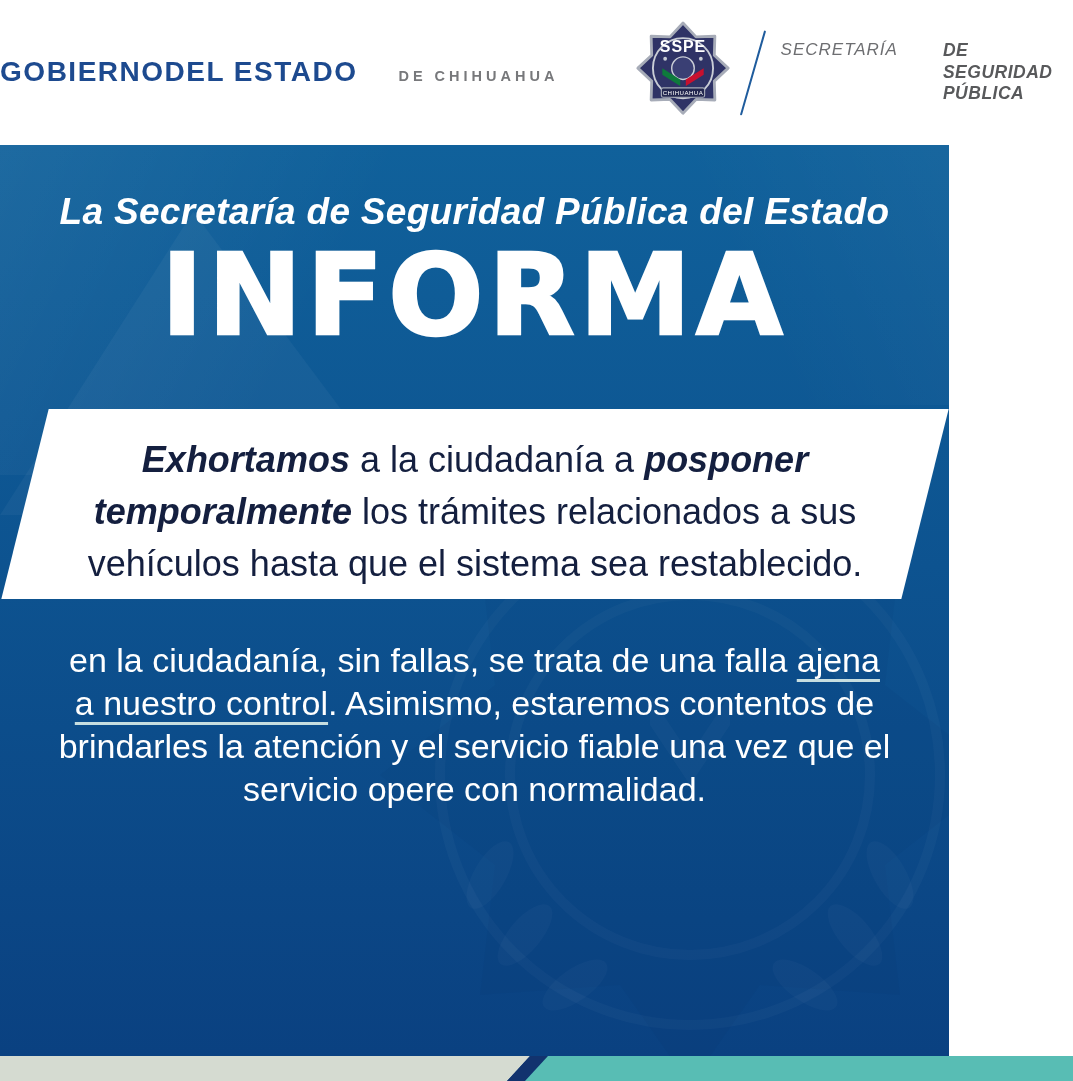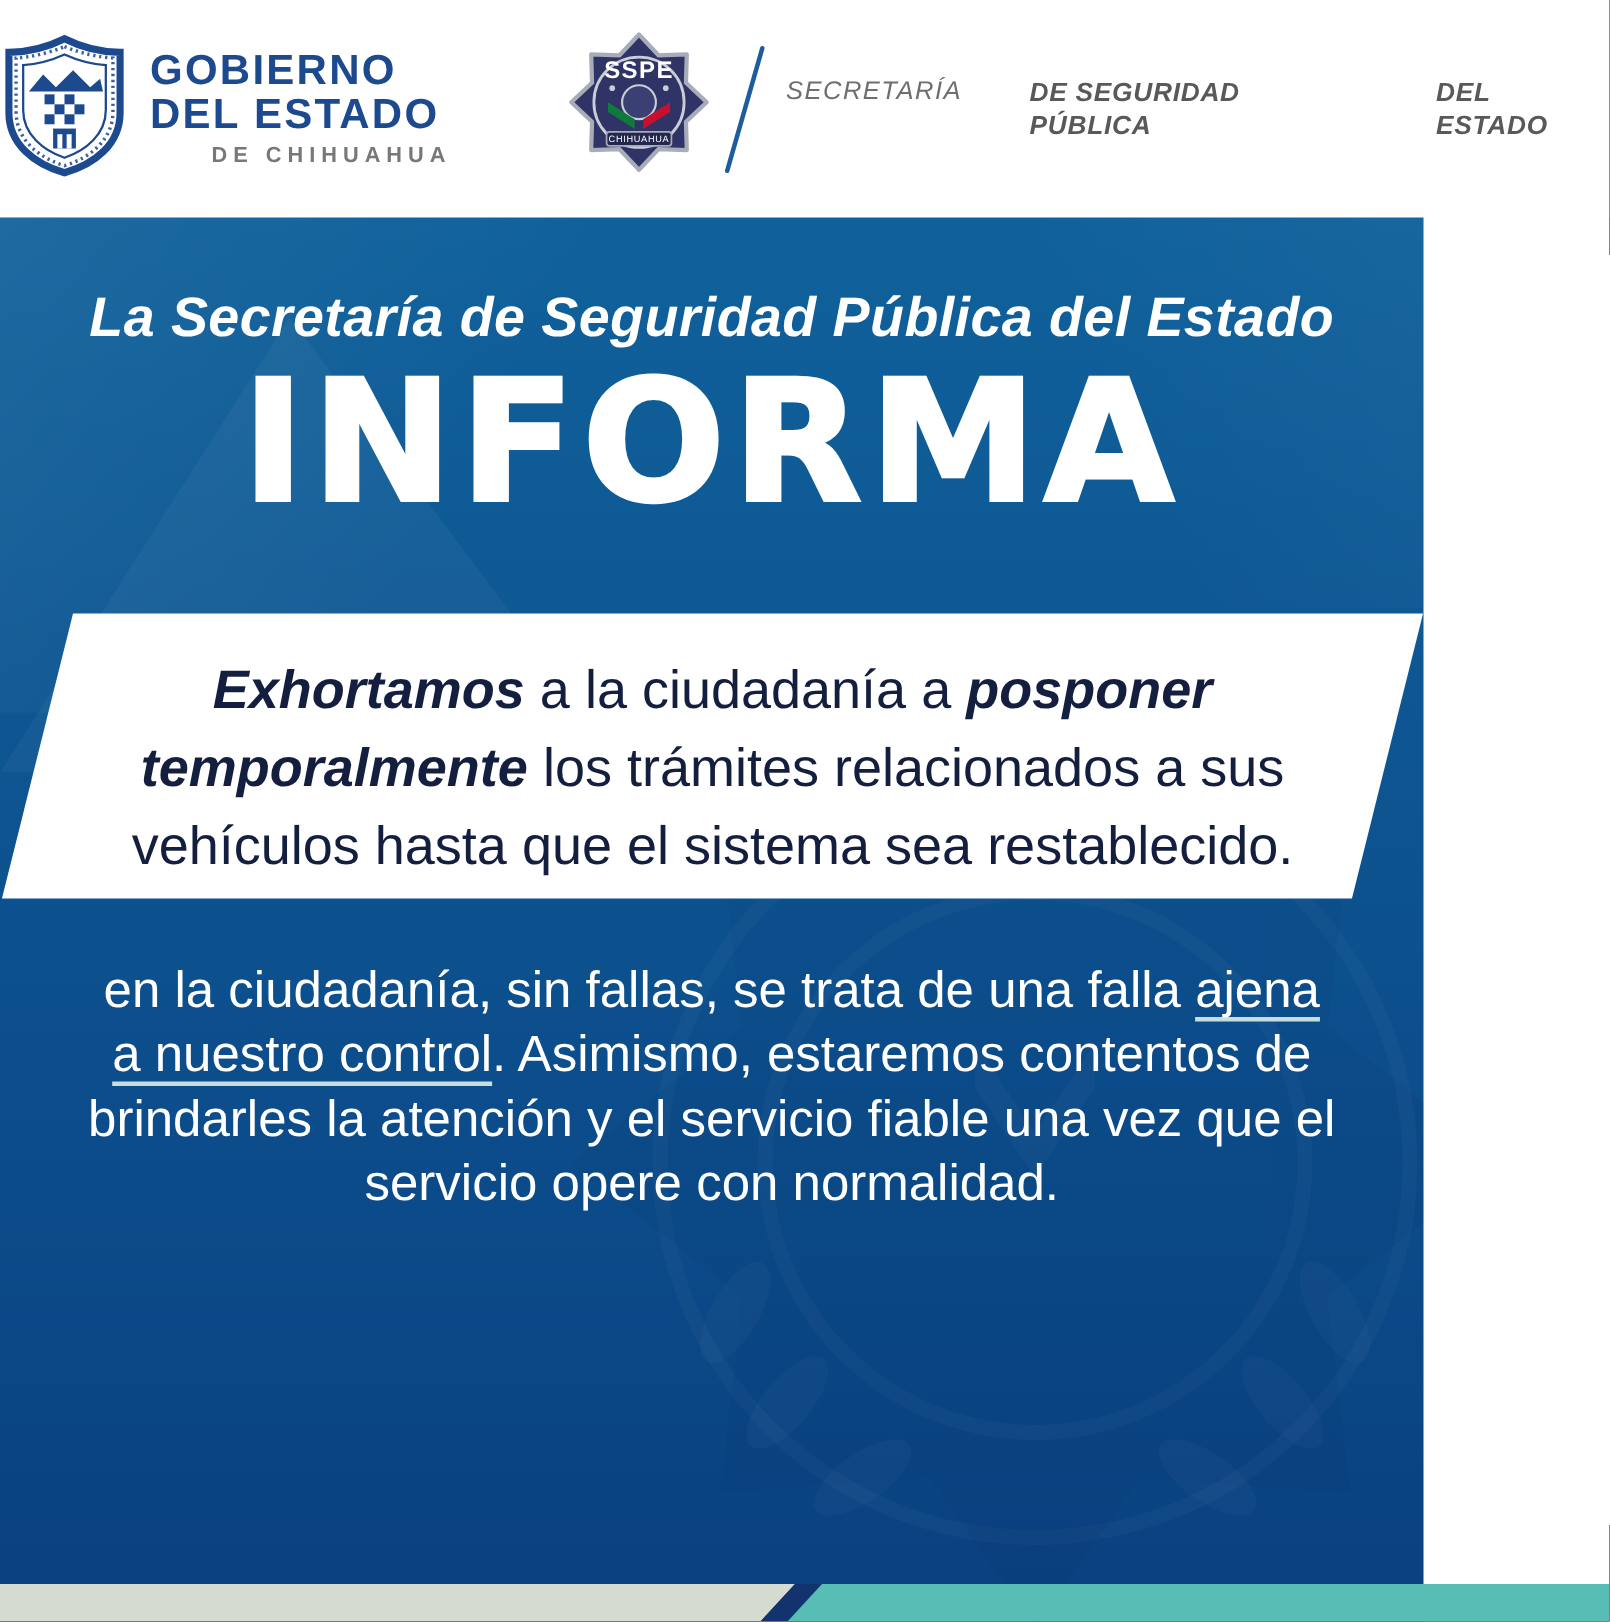--- a/index.html
+++ b/index.html
@@ -25,21 +25,21 @@
     background:#fff;
   }
   
   .header{
     position:absolute;top:0;left:0;width:1073px;height:145px;
     background:#fff;
     display:flex;align-items:center;justify-content:center;
     gap:78px;
   }
   .gov-logo{display:flex;align-items:center;gap:14px;}
-  .gov-text{display:flex;flex-direction:column;align-items:flex-start;line-height:1;}
+  .gov-text{display:flex;flex-direction:row;align-items:center;line-height:1;}
   .gov-title{
     color:var(--logo-navy);font-weight:700;font-size:28px;letter-spacing:1.5px;
     line-height:1.02;white-space:nowrap;
   }
   .gov-sub{
     color:var(--gray-text);font-weight:700;font-size:14.5px;letter-spacing:4px;
     margin-top:7px;white-space:nowrap;padding-left:41px;
   }
   .sspe-logo{display:flex;align-items:center;gap:0;}
   .sspe-divider{

